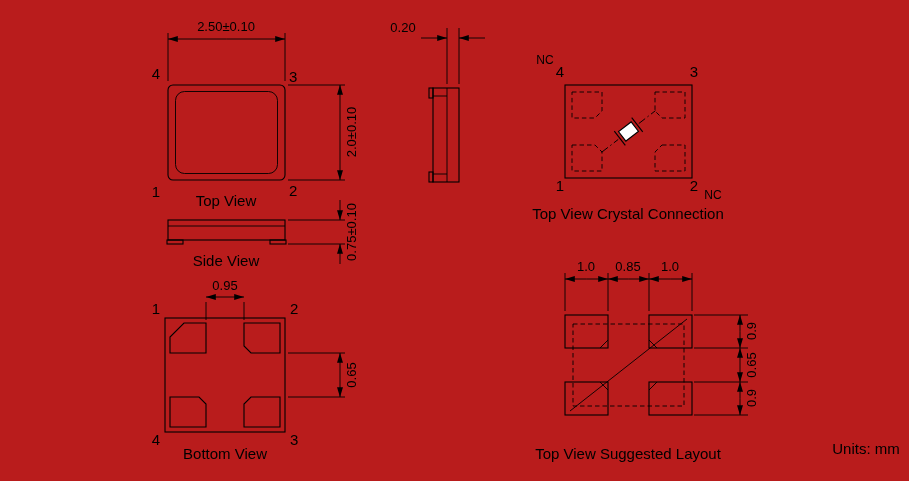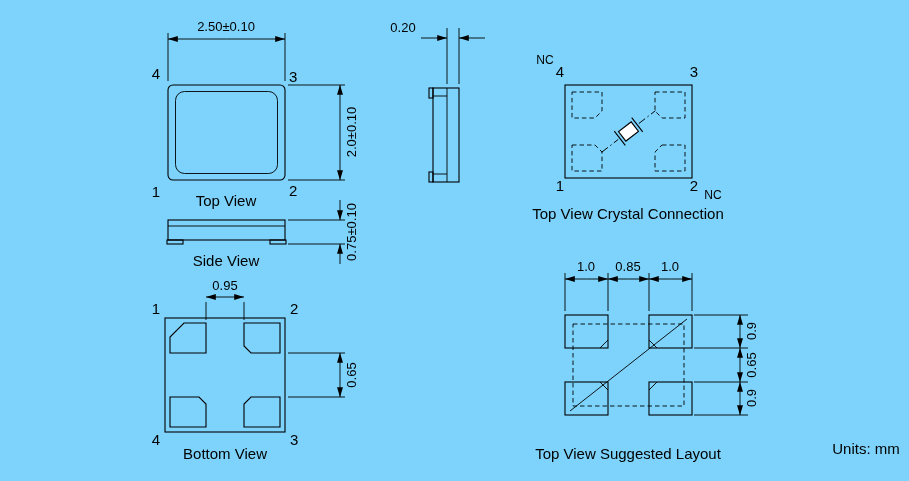--- a/index.html
+++ b/index.html
@@ -1,16 +1,16 @@
 <!DOCTYPE html>
 <html><head>
 <meta charset="utf-8">
 <style>
   html,body{margin:0;padding:0;background:#ffffff}
-  .canvas{position:relative;width:909px;height:481px;background:#7dd3fc;overflow:hidden}
+  .canvas{position:relative;width:909px;height:481px;background:#b91c1c;overflow:hidden}
   svg text{font-family:"Liberation Sans","DejaVu Sans",sans-serif;fill:#000}
   .cap{font-size:15px}
   .pin{font-size:15px}
   .dimtxt{font-size:13px}
   .nc{font-size:12px}
   .s{stroke:#000;stroke-width:1.1;fill:none}
   .sf{stroke:#000;stroke-width:1.1;fill:#fff}
   .thin{stroke:#000;stroke-width:0.9;fill:none}
   .dash{stroke-dasharray:4.5 3}
   .dashdot{stroke-dasharray:8 3 1.5 3}

